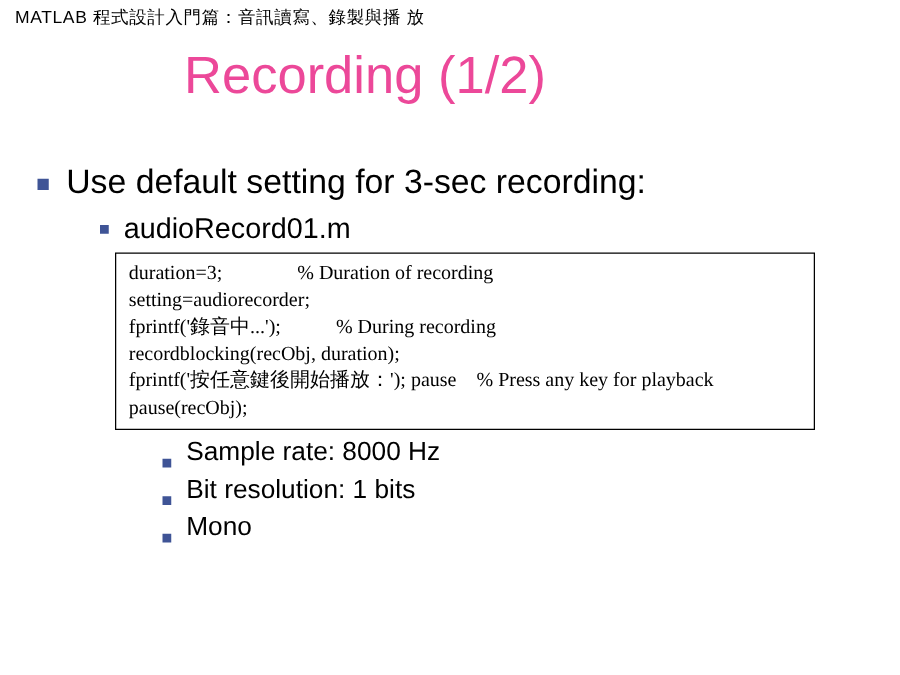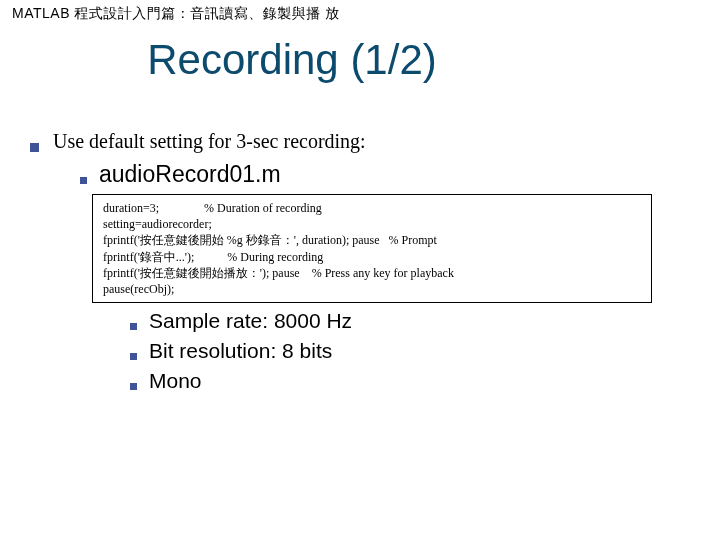--- a/index.html
+++ b/index.html
@@ -27,21 +27,21 @@
     color: #000;
   }
   .title {
     position: absolute;
     top: 36px;
     left: 0;
     right: 0;
     text-align: center;
     font-size: 42px;
     font-family: Verdana, Arial, sans-serif;
-    color: #0c4a6e;
+    color: #ec4899;
   }
   .content {
     position: absolute;
     top: 130px;
     left: 30px;
     right: 30px;
   }
   .b1 {
     display: flex;
     align-items: flex-start;
@@ -49,45 +49,45 @@
   }
   .b1 .sq {
     width: 9px;
     height: 9px;
     background: #3F5496;
     margin-top: 13px;
     margin-right: 14px;
     flex-shrink: 0;
   }
   .b1 .txt {
-    font-size: 20px;
-    font-family: Liberation Serif, serif;
+    font-size: 27px;
+    font-family: Liberation Sans, sans-serif;
   }
   .b2 {
     display: flex;
-    align-items: center;
+    align-items: flex-start;
     margin-left: 50px;
     margin-bottom: 6px;
     margin-top: 6px;
   }
   .b2 .sq {
     width: 7px;
     height: 7px;
     background: #3F5496;
     margin-top: 11px;
     margin-right: 12px;
     flex-shrink: 0;
   }
   .b2 .txt {
     font-size: 23px;
     font-family: Verdana, Arial, sans-serif;
   }
   .b3 {
     display: flex;
-    align-items: center;
+    align-items: flex-end;
     margin-left: 100px;
     margin-bottom: 6px;
   }
   .b3 .sq {
     width: 7px;
     height: 7px;
     background: #3F5496;
     margin-top: 10px;
     margin-right: 12px;
     flex-shrink: 0;
@@ -100,21 +100,21 @@
     margin-left: 62px;
     margin-top: 4px;
     margin-bottom: 6px;
     border: 1px solid #000;
     padding: 5px 10px 5px 10px;
     width: 560px;
     box-sizing: border-box;
   }
   .codebox div {
     font-family: "Times New Roman", serif;
-    font-size: 12px;
+    font-size: 16px;
     line-height: 1.35;
     white-space: pre;
   }
 </style>
 </head>
 <body>
 <div class="slide">
 
   <div class="header-text">MATLAB 程式設計入門篇：音訊讀寫、錄製與播 放</div>
 
@@ -128,35 +128,35 @@
     </div>
 
     <div class="b2">
       <div class="sq"></div>
       <div class="txt">audioRecord01.m</div>
     </div>
 
     <div class="codebox">
       <div>duration=3;               % Duration of recording</div>
       <div>setting=audiorecorder;</div>
-      <div>fprintf('按任意鍵後開始 %g 秒錄音：', duration); pause   % Prompt</div>
       <div>fprintf('錄音中...');           % During recording</div>
+      <div>recordblocking(recObj, duration);</div>
       <div>fprintf('按任意鍵後開始播放：'); pause    % Press any key for playback</div>
       <div>pause(recObj);</div>
     </div>
 
 
     <div class="b3">
       <div class="sq"></div>
       <div class="txt">Sample rate: 8000 Hz</div>
     </div>
 
     <div class="b3">
       <div class="sq"></div>
-      <div class="txt">Bit resolution: 8 bits</div>
+      <div class="txt">Bit resolution: 1 bits</div>
     </div>
 
     <div class="b3">
       <div class="sq"></div>
       <div class="txt">Mono</div>
     </div>
 
   </div>
 </div>
 

